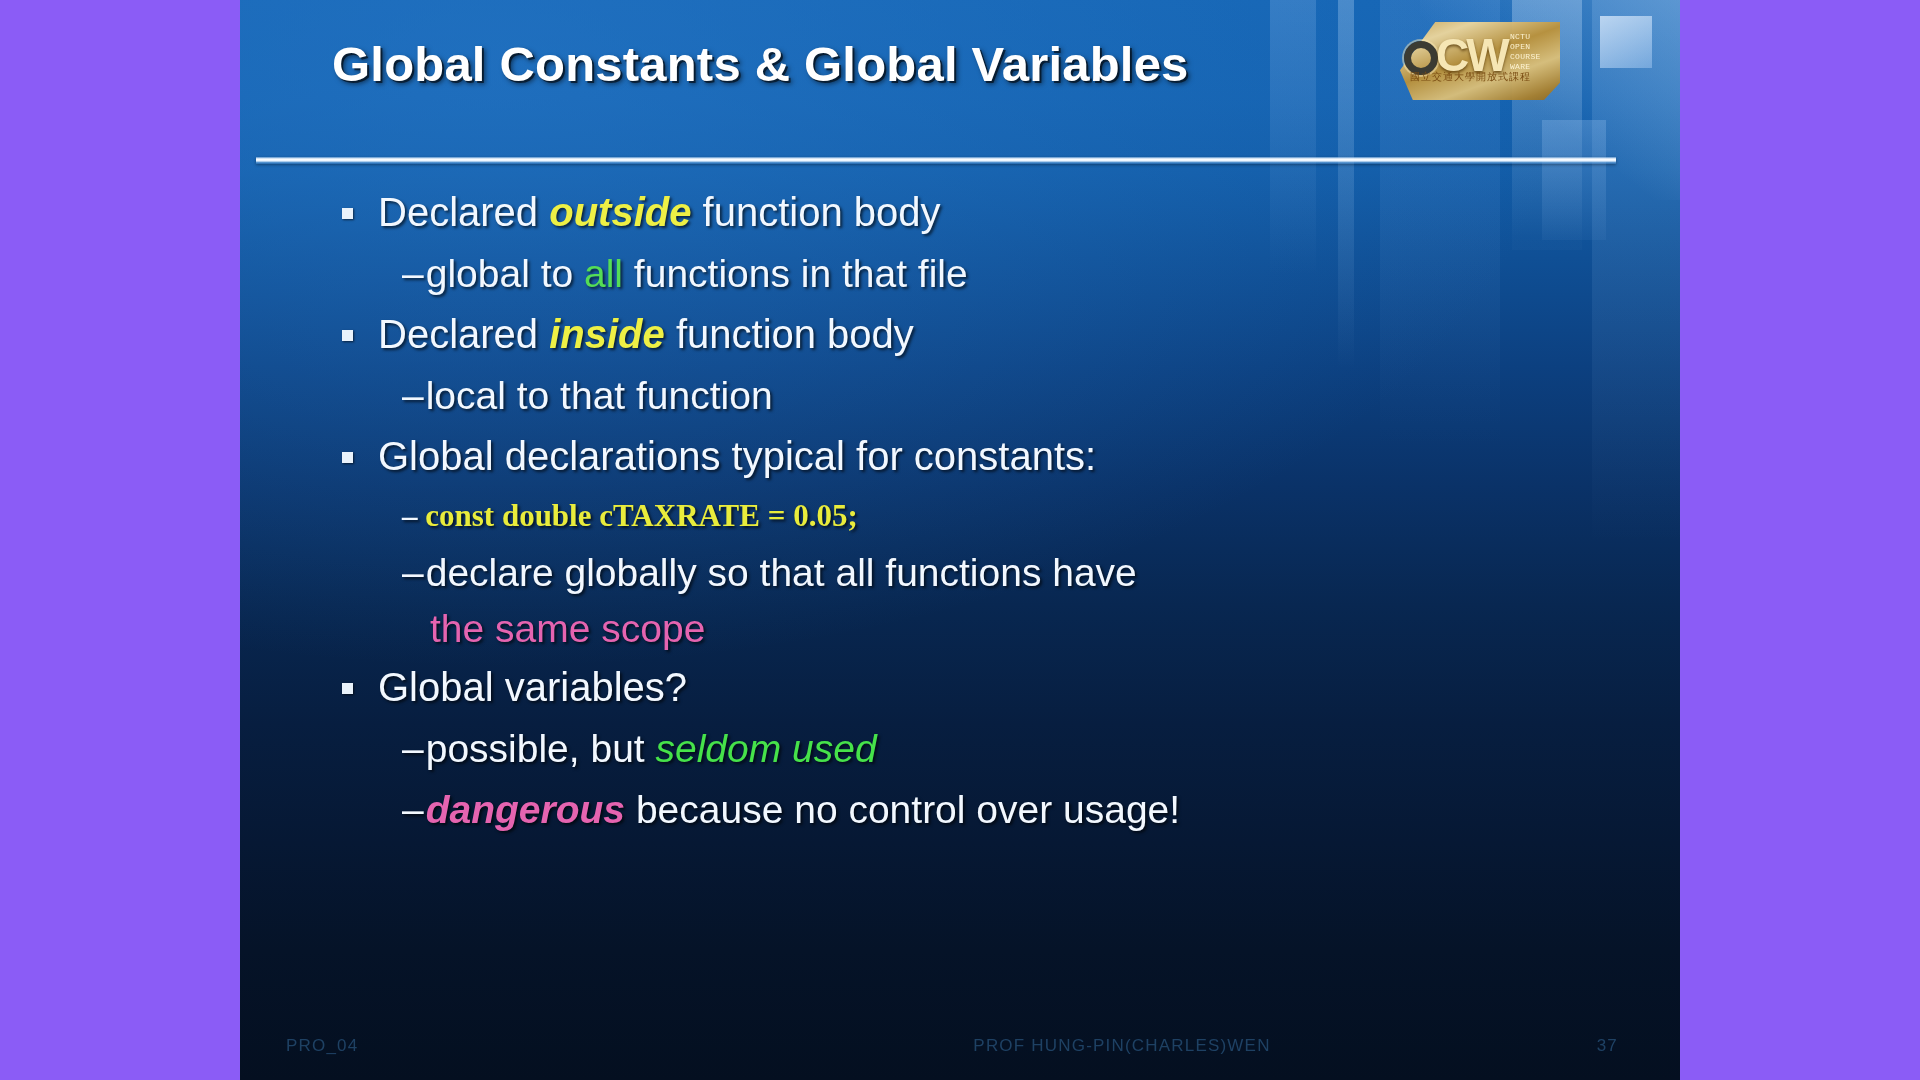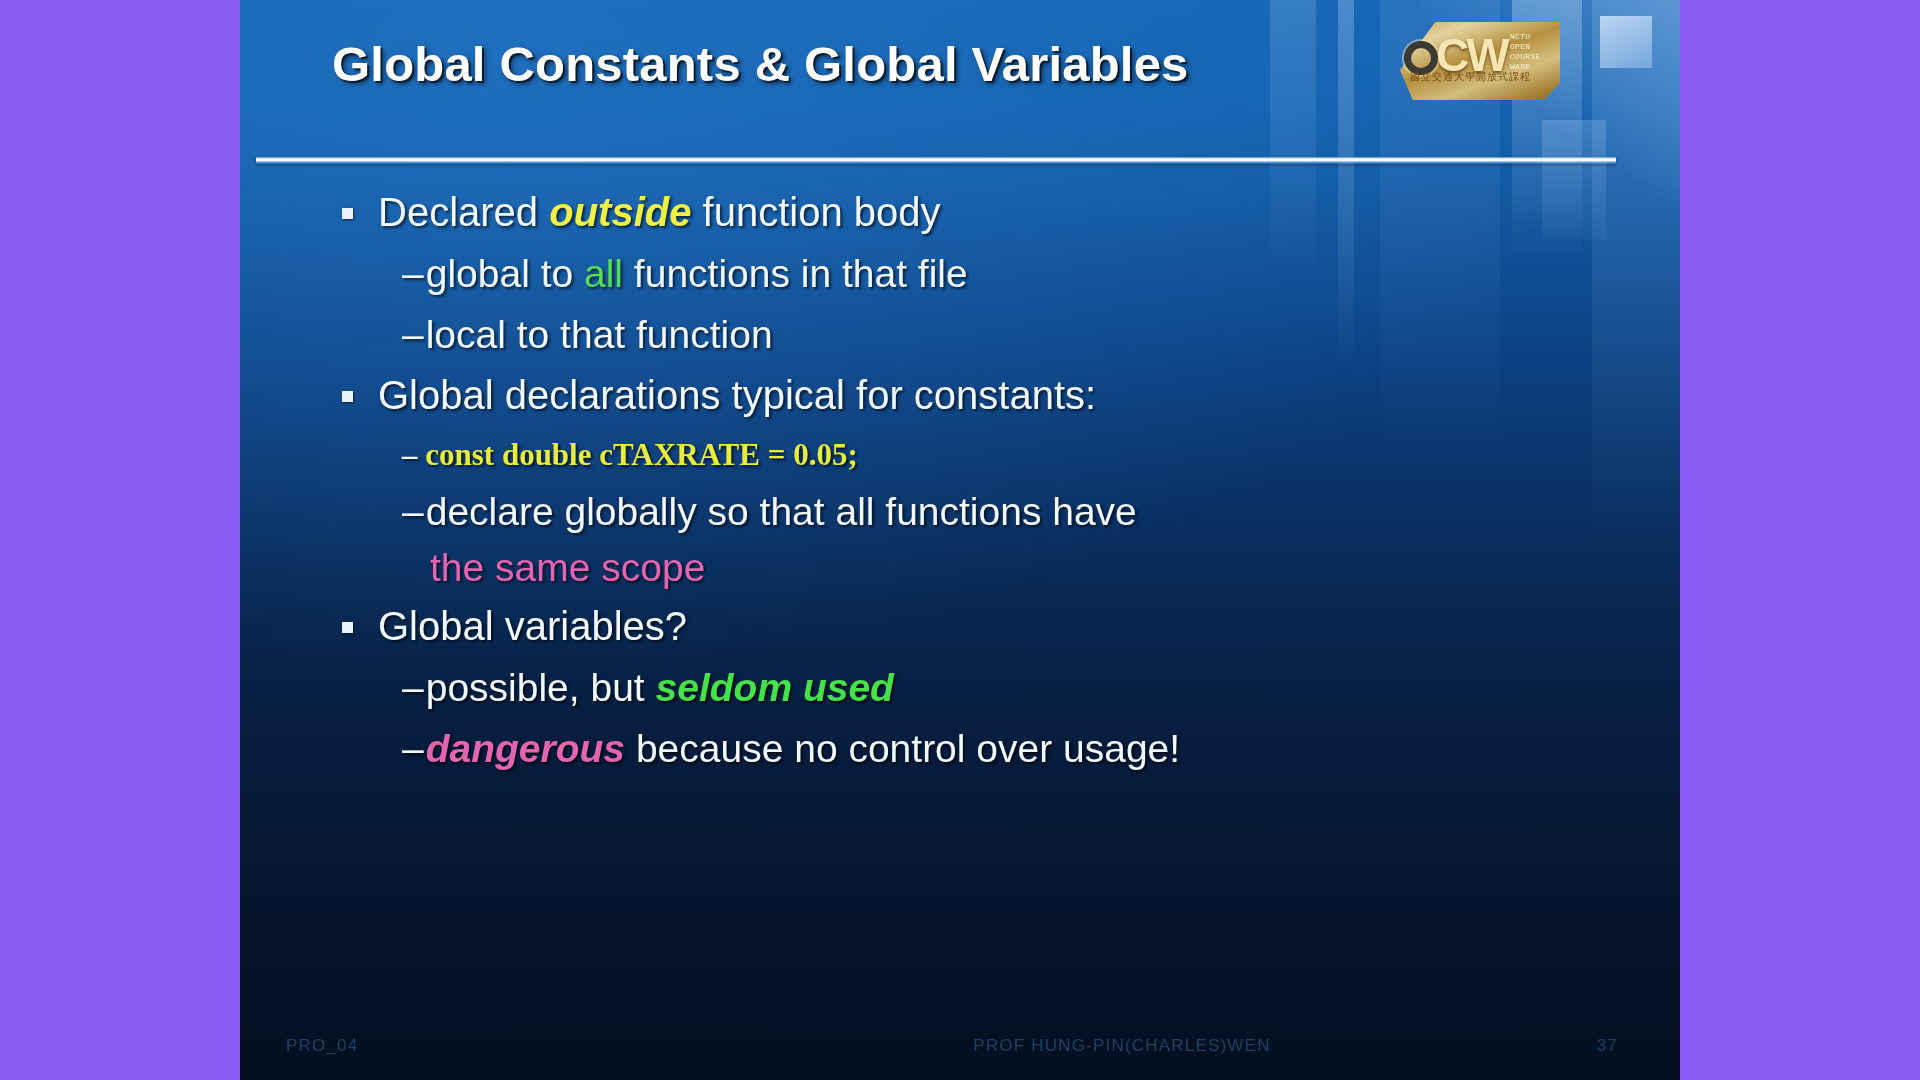--- a/index.html
+++ b/index.html
@@ -211,21 +211,21 @@
     padding-left:72px;
     color:#f2f8ff;
     white-space:nowrap;
     text-shadow:2px 2px 3px rgba(0,0,0,0.7);
   }
   .code .codetxt { color:#e9ec3c; }
 
   
   .em-yellow { color:#eef045; font-style:italic; font-weight:bold; }
   .em-green  { color:#55dd55; }
-  .em-green-i{ color:#46e24a; font-style:italic; font-weight:bold; }
+  .em-green-i{ color:#46e24a; font-style:italic; font-weight:normal; }
   .em-pink   { color:#e564b0; }
   .em-pink-i { color:#e564b0; font-style:italic; font-weight:bold; }
 
   
   #footer {
     position:absolute;
     left:0; bottom:18px;
     width:1440px;
     height:26px;
     font-size:17px;
@@ -271,20 +271,23 @@
     <div id="body">
 
       <div class="l1">
         <span class="sq"></span><span>Declared </span><span class="em-yellow">outside</span><span> function body</span>
       </div>
 
       <div class="l2">
         <span class="dash">–</span><span>global to </span><span class="em-green">all</span><span> functions in that file</span>
       </div>
 
+      <div class="l1">
+        <span class="sq"></span><span>Declared </span><span class="em-yellow">inside</span><span> function body</span>
+      </div>
 
       <div class="l2">
         <span class="dash">–</span><span>local to that function</span>
       </div>
 
       <div class="l1">
         <span class="sq"></span><span>Global declarations typical for constants:</span>
       </div>
 
       <div class="code">

